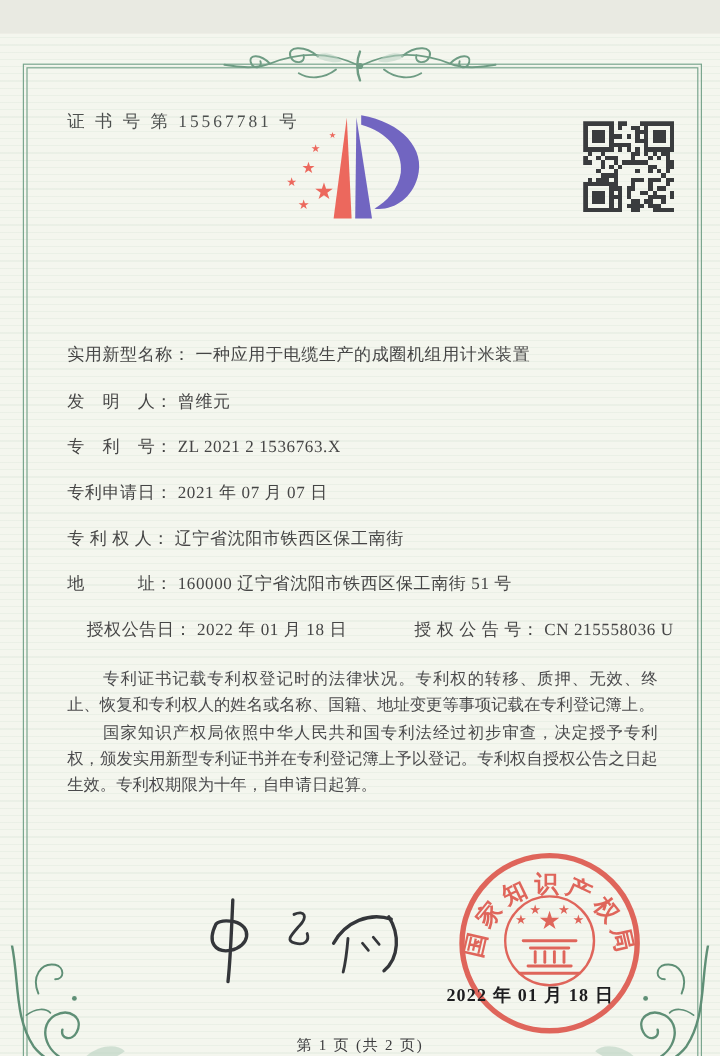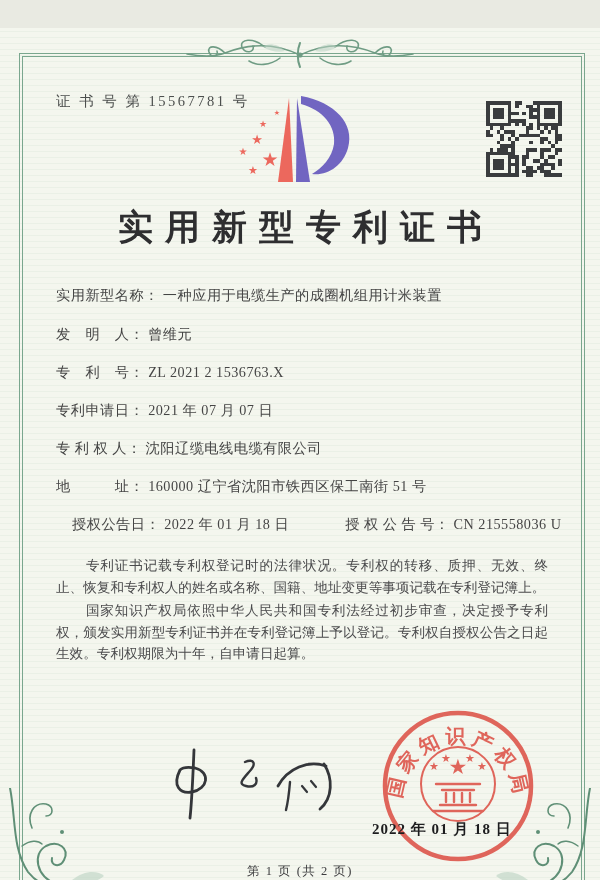--- a/index.html
+++ b/index.html
@@ -324,37 +324,36 @@
       <rect x="8" y="20" width="1" height="1" fill="#3a3c3e"></rect>
       <rect x="11" y="20" width="1" height="1" fill="#3a3c3e"></rect>
       <rect x="12" y="20" width="1" height="1" fill="#3a3c3e"></rect>
       <rect x="16" y="20" width="1" height="1" fill="#3a3c3e"></rect>
       <rect x="17" y="20" width="1" height="1" fill="#3a3c3e"></rect>
       <rect x="18" y="20" width="1" height="1" fill="#3a3c3e"></rect>
       <rect x="19" y="20" width="1" height="1" fill="#3a3c3e"></rect>
       <rect x="20" y="20" width="1" height="1" fill="#3a3c3e"></rect>
     </svg>
 
-  <div class="title">实用新型专利证书</div>
 
   <div class="fields">
     <div class="frow" style="top:0;">
       <span class="lab">实用新型名称：</span><span class="val">一种应用于电缆生产的成圈机组用计米装置</span>
     </div>
     <div class="frow" style="top:39px;">
       <span class="lab">发　明　人：</span><span class="val">曾维元</span>
     </div>
     <div class="frow" style="top:77px;">
       <span class="lab">专　利　号：</span><span class="val">ZL 2021 2 1536763.X</span>
     </div>
     <div class="frow" style="top:115px;">
       <span class="lab">专利申请日：</span><span class="val">2021 年 07 月 07 日</span>
     </div>
     <div class="frow" style="top:153px;">
-      <span class="lab">专 利 权 人：</span><span class="val">沈阳辽缆电线电缆有限公司</span>
+      <span class="lab">专 利 权 人：</span><span class="val">辽宁省沈阳市铁西区保工南街</span>
     </div>
     <div class="frow" style="top:191px;">
       <span class="lab">地　　　址：</span><span class="val">160000 辽宁省沈阳市铁西区保工南街 51 号</span>
     </div>
     <div class="frow grant">
       <span>
         <span class="lab">授权公告日：</span><span class="val">2022 年 01 月 18 日</span>
       </span>
       <span class="pair2">
         <span class="lab">授 权 公 告 号：</span><span class="val">CN 215558036 U</span>

